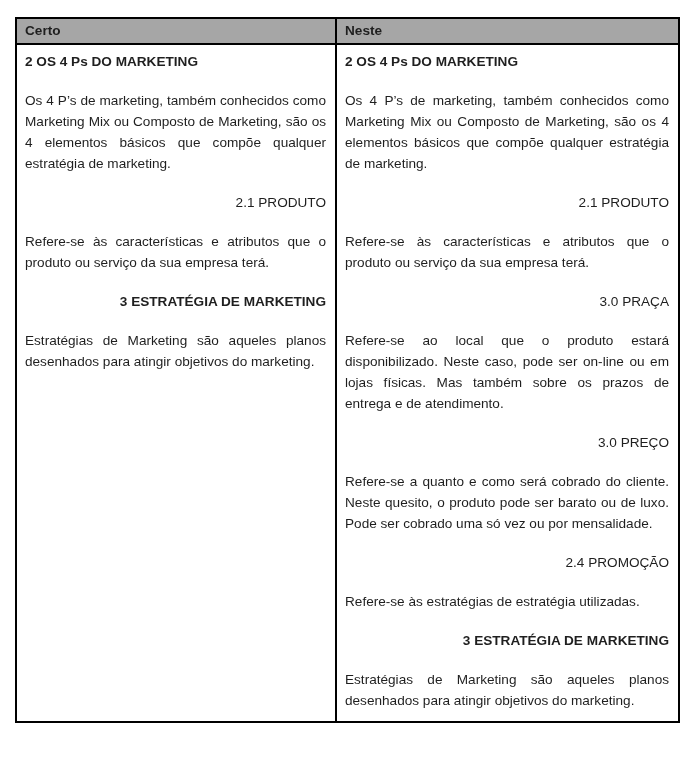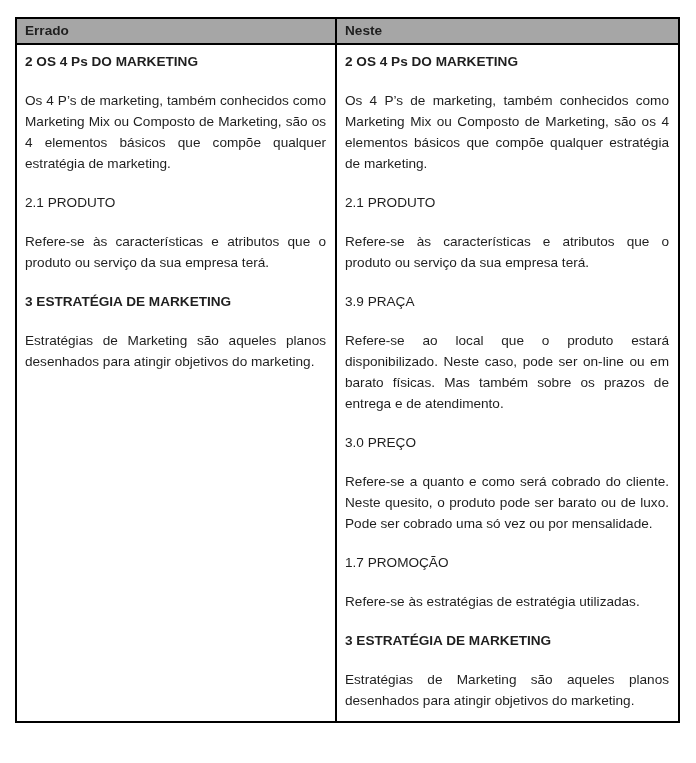--- a/index.html
+++ b/index.html
@@ -45,60 +45,60 @@
   td.body-cell {
     padding: 6px 9px 10px 8px;
     height: 571px;
     background: var(--page-bg);
     margin-top: 24px;
   }
   .block {
     font-size: 13.6px;
     line-height: 21px;
   }
-  .block + .block { margin-top: 18px; }
+  .block + .block { margin-top: 18px; text-align: right; }
   .block.heading    { font-weight: bold; }
   .block.subheading { font-weight: normal; }
   .block.paragraph  { text-align: justify; }
 </style>
 </head>
 <body>
 
 <div class="doc-wrap">
   <table class="cmp-table">
     <colgroup>
       <col class="col-errado">
       <col class="col-certo">
     </colgroup>
     <thead>
       <tr>
-        <th class="hdr-cell">Errado</th>
+        <th class="hdr-cell">Certo</th>
         <th class="hdr-cell">Neste</th>
       </tr>
     </thead>
     <tbody>
       <tr>
         <td class="body-cell" id="col-0">
             <div class="block heading">2 OS 4 Ps DO MARKETING</div>
             <div class="block paragraph">Os 4 P’s de marketing, também conhecidos como Marketing Mix ou Composto de Marketing, são os 4 elementos básicos que compõe qualquer estratégia de marketing.</div>
             <div class="block subheading">2.1 PRODUTO</div>
             <div class="block paragraph">Refere-se às características e atributos que o produto ou serviço da sua empresa terá.</div>
             <div class="block heading">3 ESTRATÉGIA DE MARKETING</div>
             <div class="block paragraph">Estratégias de Marketing são aqueles planos desenhados para atingir objetivos do marketing.</div>
           </td>
         <td class="body-cell" id="col-1">
             <div class="block heading">2 OS 4 Ps DO MARKETING</div>
             <div class="block paragraph">Os 4 P’s de marketing, também conhecidos como Marketing Mix ou Composto de Marketing, são os 4 elementos básicos que compõe qualquer estratégia de marketing.</div>
             <div class="block subheading">2.1 PRODUTO</div>
             <div class="block paragraph">Refere-se às características e atributos que o produto ou serviço da sua empresa terá.</div>
-            <div class="block subheading">3.9 PRAÇA</div>
-            <div class="block paragraph">Refere-se ao local que o produto estará disponibilizado. Neste caso, pode ser on-line ou em barato físicas. Mas também sobre os prazos de entrega e de atendimento.</div>
+            <div class="block subheading">3.0 PRAÇA</div>
+            <div class="block paragraph">Refere-se ao local que o produto estará disponibilizado. Neste caso, pode ser on-line ou em lojas físicas. Mas também sobre os prazos de entrega e de atendimento.</div>
             <div class="block subheading">3.0 PREÇO</div>
             <div class="block paragraph">Refere-se a quanto e como será cobrado do cliente. Neste quesito, o produto pode ser barato ou de luxo. Pode ser cobrado uma só vez ou por mensalidade.</div>
-            <div class="block subheading">1.7 PROMOÇÃO</div>
+            <div class="block subheading">2.4 PROMOÇÃO</div>
             <div class="block paragraph">Refere-se às estratégias de estratégia utilizadas.</div>
             <div class="block heading">3 ESTRATÉGIA DE MARKETING</div>
             <div class="block paragraph">Estratégias de Marketing são aqueles planos desenhados para atingir objetivos do marketing.</div>
           </td>
       </tr>
     </tbody>
   </table>
 </div>
 
 </body></html>

